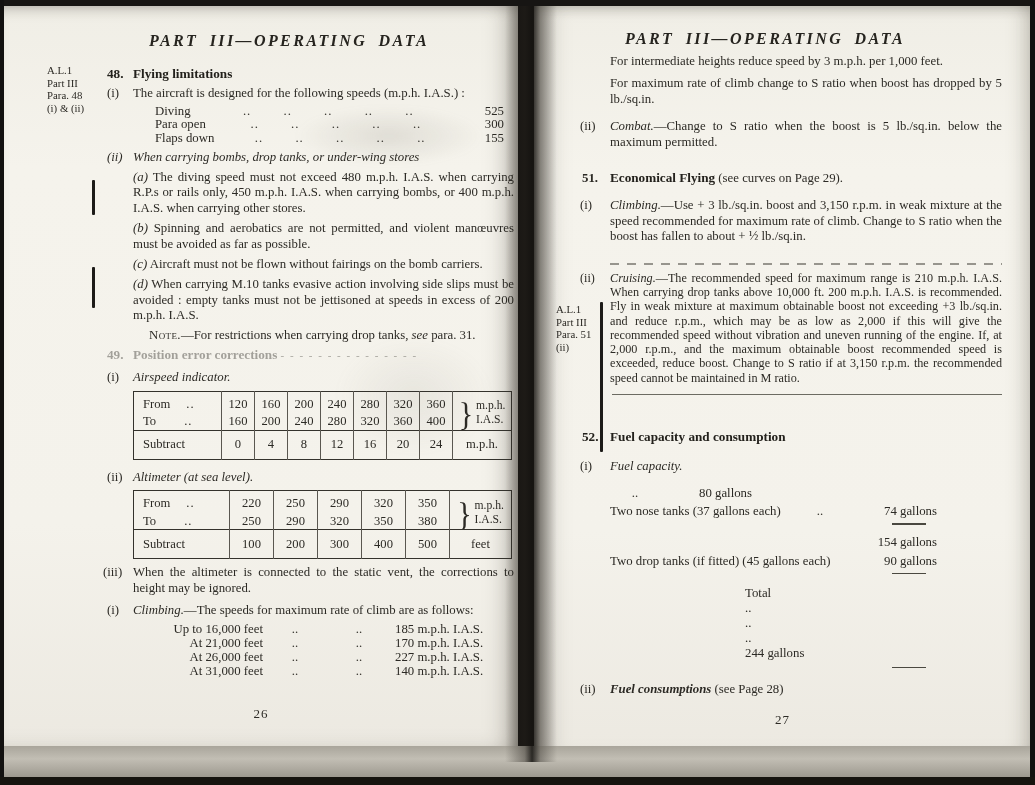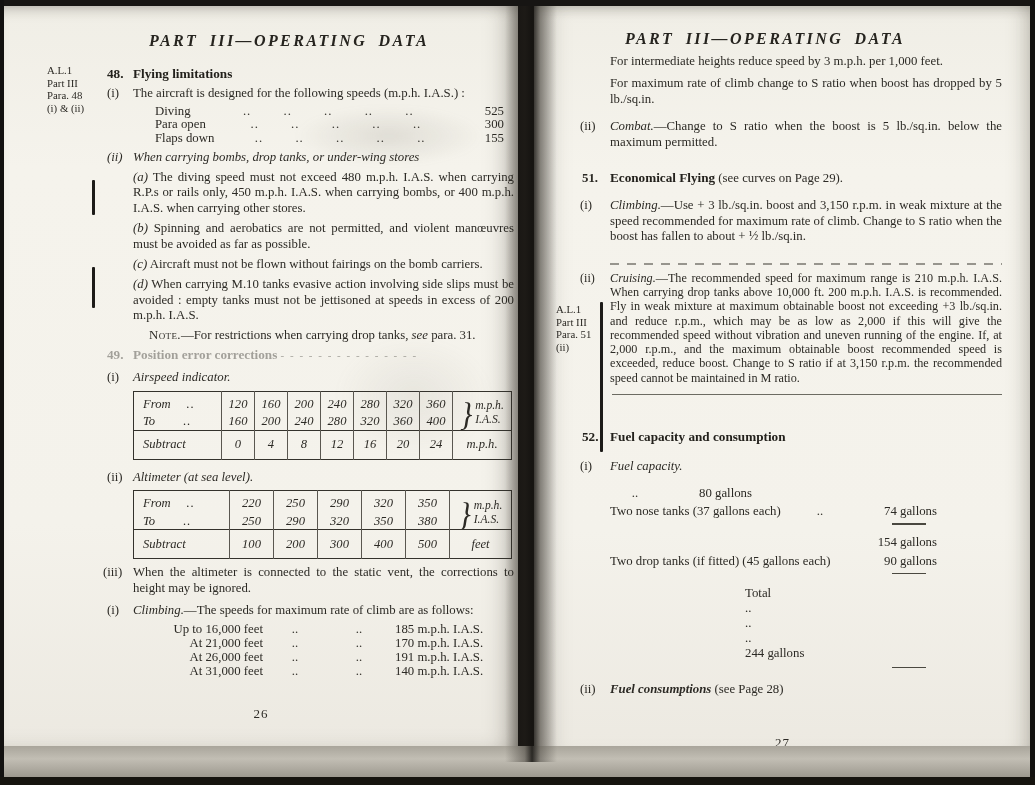--- a/index.html
+++ b/index.html
@@ -52,21 +52,21 @@
   .climb-row .cdots{width:128px;display:flex;justify-content:space-around;color:#3a3832;}
   .climb-row .val{flex:1;text-align:left;padding-left:4px;white-space:nowrap;}
 
   
   .faded{opacity:.45;filter:blur(.45px);color:#403e38;}
   .faded .trail{font-weight:400;letter-spacing:1.5px;font-size:11px;}
 
   
   table.petable{border-collapse:collapse;border:1.7px solid #34322c;table-layout:fixed;
     width:379px;font-size:12.6px;color:#2c2a25;}
-  table.petable td{border-left:1px solid #5a5750;text-align:center;padding:0 1px;overflow:hidden;font-style:italic;}
+  table.petable td{border-left:1px solid #5a5750;text-align:center;padding:0 1px;overflow:hidden;}
   table.petable td.lbl{border-left:none;text-align:left;padding-left:9px;white-space:nowrap;}
   table.petable td.lbl .ldr{margin-left:16px;letter-spacing:1px;}
   tr.r-ft td{padding-top:2px;line-height:15.5px;}
   tr.r-ft1 td{padding-top:5px;}
   tr.r-sub td{border-top:1.5px solid #34322c;height:28px;vertical-align:middle;}
   td.unitcell{vertical-align:middle;}
   .bracewrap{display:flex;align-items:center;justify-content:center;gap:3px;}
   .brace{font-size:30px;line-height:1;transform:scaleY(1.15);font-weight:400;color:#2c2a25;}
   .ucol{display:flex;flex-direction:column;font-size:11.6px;line-height:14px;text-align:left;}
   col.c-lbl1{width:88px;} col.c-num1{width:33px;}
@@ -302,21 +302,21 @@
               <span>..</span>
             </span>
           <span class="val">170 m.p.h. I.A.S.</span>
         </div>
         <div class="climb-row">
           <span class="lab">At 26,000 feet</span>
           <span class="cdots">
               <span>..</span>
               <span>..</span>
             </span>
-          <span class="val">191 m.p.h. I.A.S.</span>
+          <span class="val">227 m.p.h. I.A.S.</span>
         </div>
         <div class="climb-row">
           <span class="lab">At 31,000 feet</span>
           <span class="cdots">
               <span>..</span>
               <span>..</span>
             </span>
           <span class="val">140 m.p.h. I.A.S.</span>
         </div>
       </div>
@@ -396,21 +396,21 @@
           <span>244 gallons</span>
         </div>
         <div class="amt-rule" style="margin-top:6px;"></div>
       </div>
 
       <p class="hang30" style="margin-top:14px;">
         <span class="tag">(ii)</span><span class="ital" style="font-weight:700;">Fuel consumptions</span><span> (see Page 28)</span>
       </p>
     </div>
 
-    <div class="pagenum" style="top:729px;">27</div>
+    <div class="pagenum" style="top:706px;">27</div>
   </div>
 
   <div class="gutter"></div>
   <div class="ledge"></div>
   <div class="edge-top"></div>
   <div class="edge-left"></div>
   <div class="edge-right"></div>
   <div class="edge-bottom"></div>
 </div>
 

